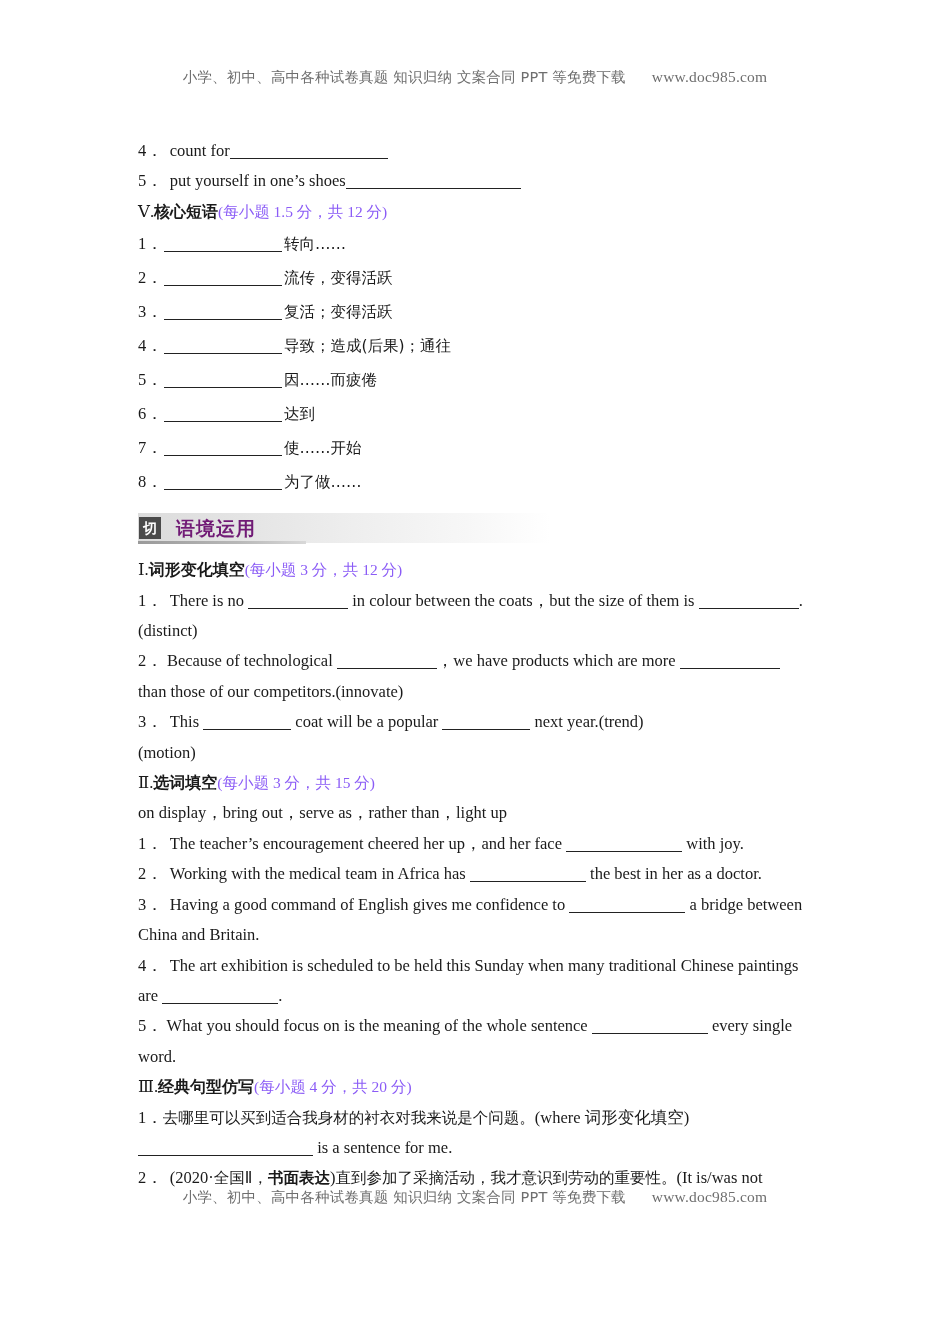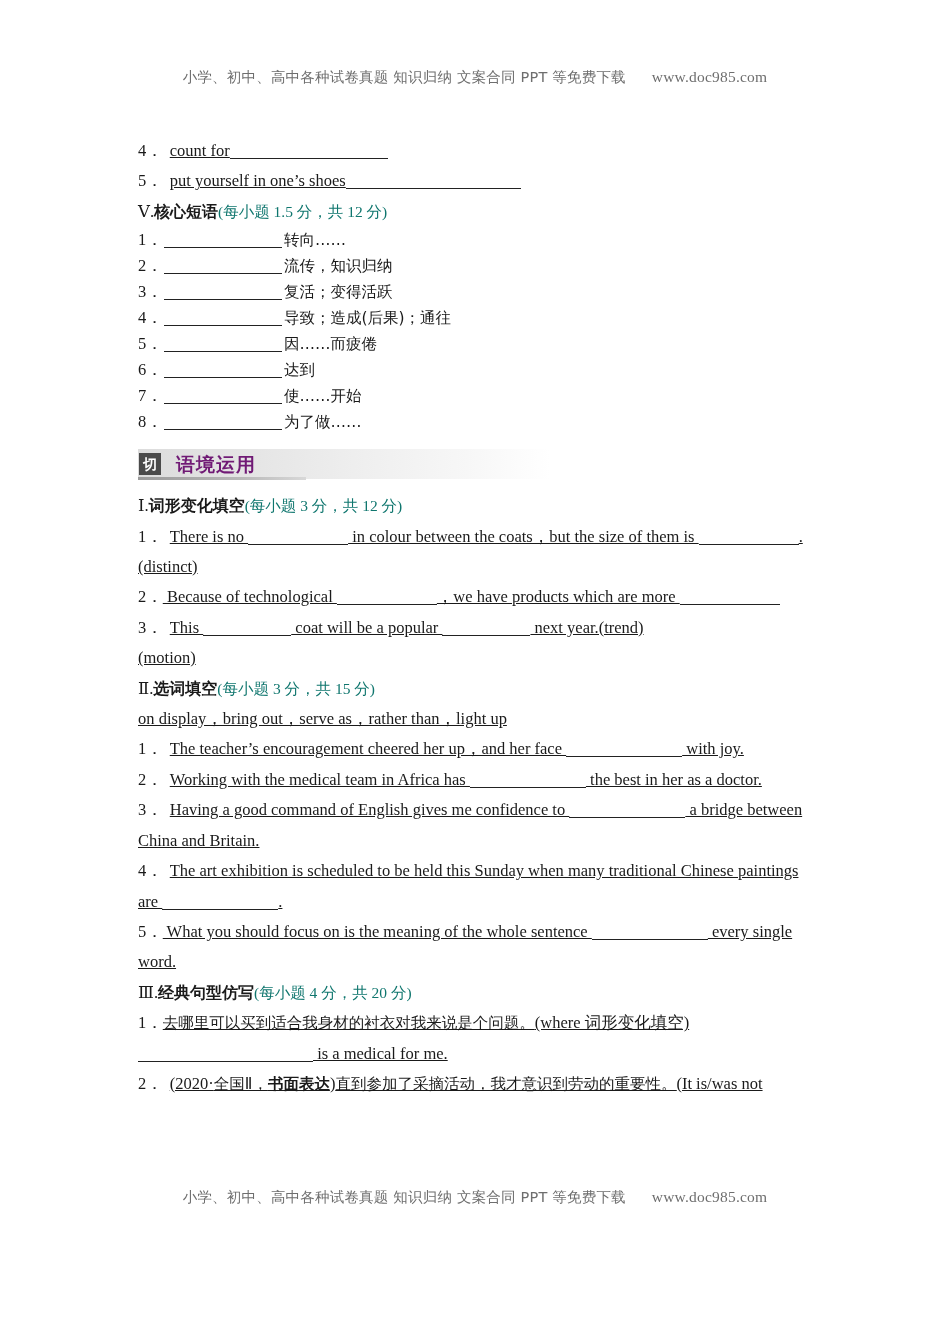--- a/index.html
+++ b/index.html
@@ -44,21 +44,20 @@
     position: absolute;
     left: 138px;
     top: 136px;
     width: 676px;
   }
 
   .line {
     font-size: 16.5px;
     line-height: 30.4px;
     white-space: nowrap;
-    text-decoration: underline;
   }
   .line.wrap { white-space: normal; }
 
   .num {
     display: inline-block;
     min-width: 10px;
   }
   .sp-sm { display: inline-block; width: 7px; }
 
   
@@ -86,21 +85,21 @@
     font-size: 16.5px;
   }
   .sec-head .cn-title {
     font-family: "DejaVu Sans", "Liberation Sans", sans-serif;
     font-weight: bold;
     font-size: 16px;
   }
   .sec-head .paren {
     font-family: "Liberation Serif", "DejaVu Serif", serif;
     font-size: 15.5px;
-    color: #0f766e;
+    color: #8b5cf6;
   }
 
   
   .banner {
     position: relative;
     height: 34px;
     margin-top: 14px;
     margin-bottom: 8px;
   }
   .banner-grad {
@@ -140,21 +139,21 @@
     font-weight: bold;
     font-size: 19px;
     line-height: 26px;
     color: #701a75;
     letter-spacing: 1px;
   }
 
   
   .phrase-row {
     font-size: 16.5px;
-    line-height: 26px;
+    line-height: 34px;
     white-space: nowrap;
   }
   .phrase-row .pnum {
     display: inline-block;
     width: 26px;
   }
   .phrase-row .pblank {
     display: inline-block;
     width: 118px;
     border-bottom: 1.2px solid #222;
@@ -196,21 +195,21 @@
     </div>
 
     <div class="sec-head">
       <span class="roman">Ⅴ</span><span class="roman">.</span><span class="cn-title">核心短语</span><span class="paren cn">(每小题 1.5 分，共 12 分)</span>
     </div>
 
     <div class="phrase-row">
       <span class="pnum">1．</span><span class="pblank"></span><span class="pmean">转向……</span>
     </div>
     <div class="phrase-row">
-      <span class="pnum">2．</span><span class="pblank"></span><span class="pmean">流传，知识归纳</span>
+      <span class="pnum">2．</span><span class="pblank"></span><span class="pmean">流传，变得活跃</span>
     </div>
     <div class="phrase-row">
       <span class="pnum">3．</span><span class="pblank"></span><span class="pmean">复活；变得活跃</span>
     </div>
     <div class="phrase-row">
       <span class="pnum">4．</span><span class="pblank"></span><span class="pmean">导致；造成(后果)；通往</span>
     </div>
     <div class="phrase-row">
       <span class="pnum">5．</span><span class="pblank"></span><span class="pmean">因……而疲倦</span>
     </div>
@@ -238,20 +237,23 @@
     <div class="line wrap">
       <span class="num">1．</span><span class="sp-sm"></span><span class="en">There is no </span><span class="blank b-lg"></span><span class="en"> in colour between the coats，but the size of them is </span><span class="blank b-lg"></span><span class="en">.</span>
     </div>
     <div class="line">
       <span class="en">(distinct)</span>
     </div>
 
     <div class="line wrap just">
       <span class="num">2．</span><span class="en"> Because of technological </span><span class="blank b-lg"></span><span class="en">，we have products which are more </span><span class="blank b-lg"></span>
     </div>
+    <div class="line">
+      <span class="en">than those of our competitors.(innovate)</span>
+    </div>
 
     <div class="line">
       <span class="num">3．</span><span class="sp-sm"></span><span class="en">This </span><span class="blank b-md"></span><span class="en"> coat will be a popular </span><span class="blank b-md"></span><span class="en"> next year.(trend)</span>
     </div>
 
     <div class="line">
       <span class="en">(motion)</span>
     </div>
 
     <div class="sec-head">
@@ -292,21 +294,21 @@
     </div>
 
     <div class="sec-head">
       <span class="roman">Ⅲ</span><span class="roman">.</span><span class="cn-title">经典句型仿写</span><span class="paren cn">(每小题 4 分，共 20 分)</span>
     </div>
 
     <div class="line">
       <span class="num">1．</span><span class="cn">去哪里可以买到适合我身材的衬衣对我来说是个问题。</span><span class="en">(where 词形变化填空)</span>
     </div>
     <div class="line">
-      <span class="blank b-4xl"></span><span class="en"> is a medical for me.</span>
+      <span class="blank b-4xl"></span><span class="en"> is a sentence for me.</span>
     </div>
 
     <div class="line">
       <span class="num">2．</span><span class="sp-sm"></span><span class="en">(2020·</span><span class="cn">全国Ⅱ，</span><span class="cn-b">书面表达</span><span class="en">)</span><span class="cn">直到参加了采摘活动，我才意识到劳动的重要性。</span><span class="en">(It is/was not</span>
     </div>
 
   </div>
 
   <div class="watermark wm-bottom">
     <span class="wm-cn">小学、初中、高中各种试卷真题  知识归纳  文案合同  PPT 等免费下载</span><span class="wm-gap"></span><span>www.doc985.com</span>

